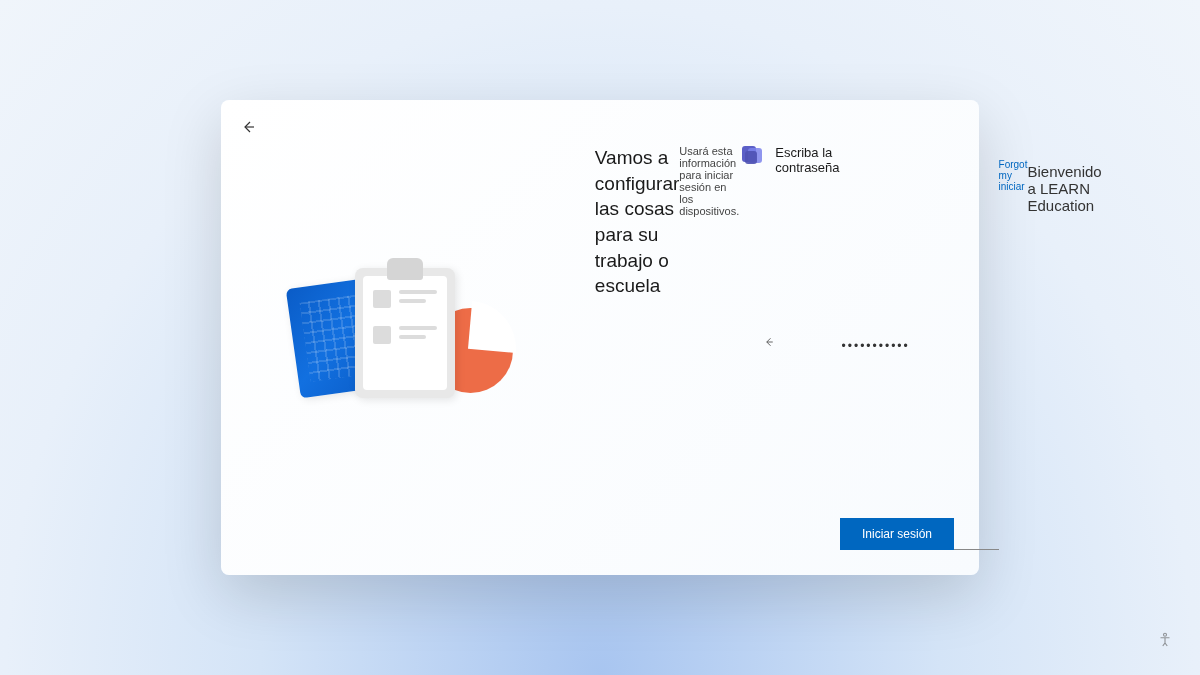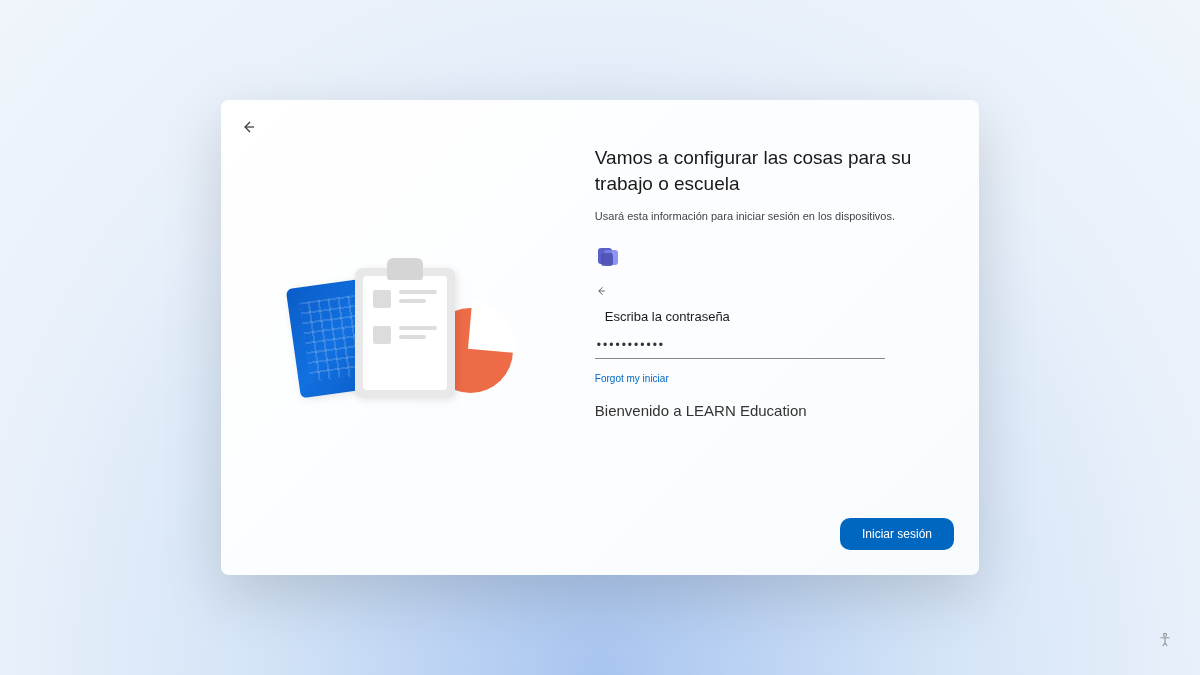--- a/index.html
+++ b/index.html
@@ -173,21 +173,21 @@
       height: 48px;
       background: #ffffff;
       border-radius: 0 50px 0 0;
       transform: rotate(5deg);
     }
     
     .right-panel {
       width: 52%;
       padding: 45px 35px 25px 10px;
       display: flex;
-      flex-direction: column;
+      flex-direction: row;
     }
     
     .heading {
       font-size: 19px;
       font-weight: 400;
       color: #1a1a1a;
       line-height: 1.35;
       margin-bottom: 14px;
     }
     
@@ -208,21 +208,20 @@
       cursor: pointer;
       color: #555;
       display: flex;
       align-items: center;
     }
     
     .password-label {
       font-size: 13px;
       color: #1a1a1a;
       margin-bottom: 10px;
-      margin-left: 10px;
     }
     
     .password-input {
       width: 290px;
       border: none;
       border-bottom: 1px solid #888;
       padding: 4px 2px 6px 2px;
       font-size: 12px;
       background: transparent;
       outline: none;
@@ -248,21 +247,21 @@
       bottom: 25px;
       right: 25px;
     }
     
     .signin-button {
       background: #0067c0;
       color: white;
       border: none;
       padding: 9px 22px;
       font-size: 12px;
-      border-radius: 10px;
+      border-radius: 0;
       cursor: pointer;
       font-family: inherit;
     }
     
     .accessibility-icon {
       position: absolute;
       bottom: 24px;
       right: 24px;
       width: 20px;
       height: 20px;

